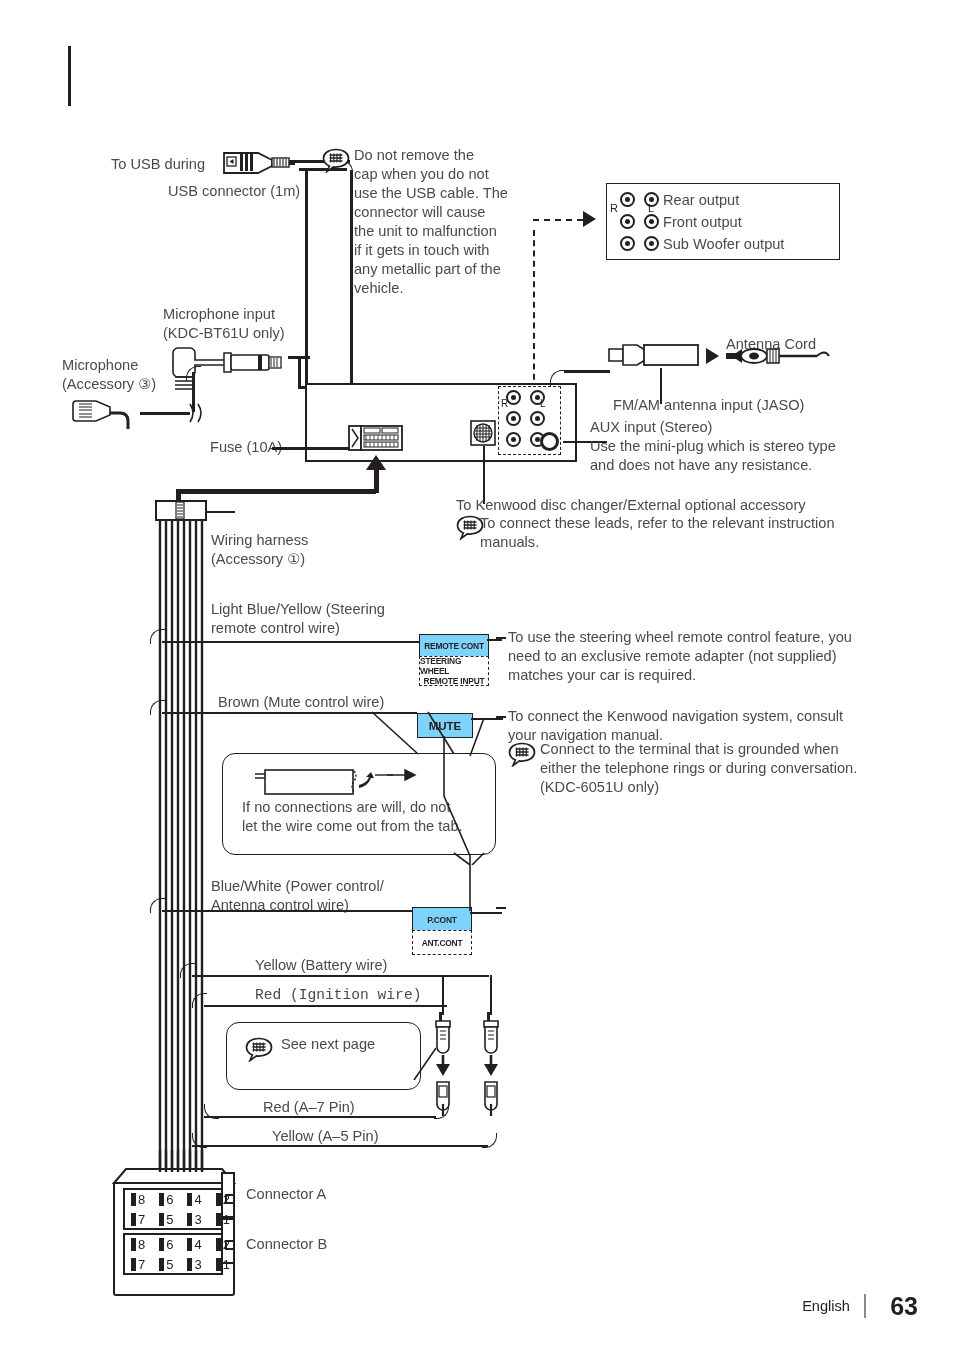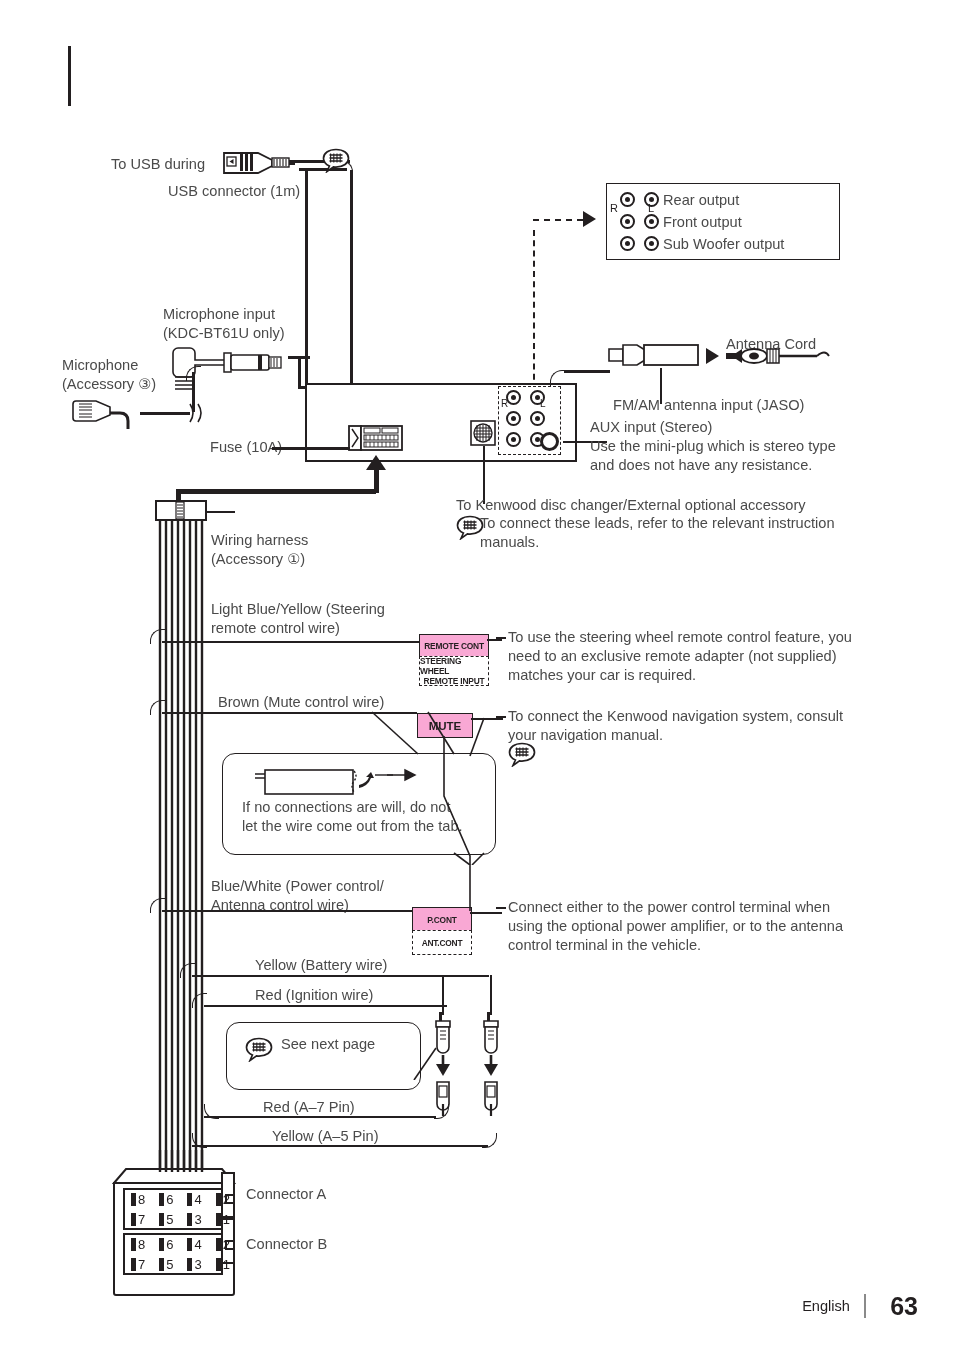--- a/index.html
+++ b/index.html
@@ -31,21 +31,21 @@
   
   .elbow{position:absolute;border:1.6px solid #231f20;background:none;}
   .elbow.tl{border-right:none;border-bottom:none;border-top-left-radius:12px;}
   .elbow.tr{border-left:none;border-bottom:none;border-top-right-radius:12px;}
   .elbow.bl{border-right:none;border-top:none;border-bottom-left-radius:12px;}
   .elbow.br{border-left:none;border-top:none;border-bottom-right-radius:12px;}
 
   
   .box{position:absolute;border:1.8px solid #231f20;background:#fff;}
   .boxdash{position:absolute;border:1.8px dashed #231f20;background:#fff;}
-  .termbox{position:absolute;border:1.8px solid #231f20;background:#f9a8d4;
+  .termbox{position:absolute;border:1.8px solid #231f20;background:#7dd3fc;
            display:flex;align-items:center;justify-content:center;}
   .termdash{position:absolute;border:1.8px dashed #231f20;background:#fff;
             display:flex;align-items:center;justify-content:center;
             flex-direction:column;line-height:10px;}
 
   
   .note{position:absolute;width:29px;height:23px;}
   .note svg{display:block;}
 
   
@@ -106,20 +106,28 @@
   <div class="v2 abs" style="left:305px;top:168px;height:220px;"></div>
 
   <div class="note" style="left:322px;top:148px;">
     <svg width="29" height="25" viewBox="0 0 29 25">
       <path d="M14 1.5 C6.5 1.5 1.5 5.4 1.5 10.3 C1.5 13.6 3.8 16.5 7.4 18 L5 23.5 L11.5 18.9
                C12.3 19 13.1 19.1 14 19.1 C21.5 19.1 26.5 15.2 26.5 10.3 C26.5 5.4 21.5 1.5 14 1.5 z" fill="#fff" stroke="#231f20" stroke-width="1.7"></path>
       <path d="M7.5 7 h13 M7.5 10 h13 M7.5 13 h13" stroke="#231f20" stroke-width="1.5"></path>
       <path d="M8.6 5.6 v9 M11.8 5.6 v9 M15 5.6 v9 M18.2 5.6 v9" stroke="#231f20" stroke-width="1.1"></path>
     </svg>
   </div>
+  <div class="abs lbl" style="left:354px;top:146px;width:160px;">Do not remove the
+cap when you do not
+use the USB cable. The
+connector will cause
+the unit to malfunction
+if it gets in touch with
+any metallic part of the
+vehicle.</div>
 
   <div class="box" style="left:606px;top:183px;width:232px;height:75px;"></div>
   <div class="abs" style="left:620px;top:190px;">
     <div class="rca" style="left:0px;top:2px;"></div>
     <div class="rca" style="left:24px;top:2px;"></div>
     <div class="rca" style="left:0px;top:24px;"></div>
     <div class="rca" style="left:24px;top:24px;"></div>
     <div class="rca" style="left:0px;top:46px;"></div>
     <div class="rca" style="left:24px;top:46px;"></div>
   </div>
@@ -345,21 +353,21 @@
   <div class="abs" style="left:440px;top:736px;">
     <svg width="60" height="175" viewBox="0 0 60 175">
       <path d="M30 175 L30 120 L4 60 L4 0" stroke="#231f20" stroke-width="1.6" fill="none"></path>
     </svg>
   </div>
 
   <div class="abs lbl" style="left:255px;top:956px;">Yellow (Battery wire)</div>
   <div class="elbow tl" style="left:180px;top:963px;width:14px;height:14px;"></div>
   <div class="h abs" style="left:192px;top:975px;width:297px;"></div>
 
-  <div class="abs lbl" style="left:255px;top:986px;">Red (Ignition wire)</div>
+  <div class="abs lbl" style="left:255px;top:986px;font-family:Liberation Mono, monospace;">Red (Ignition wire)</div>
   <div class="elbow tl" style="left:192px;top:993px;width:14px;height:14px;"></div>
   <div class="h abs" style="left:204px;top:1005px;width:243px;"></div>
 
   <div class="callout" style="left:226px;top:1022px;width:193px;height:66px;"></div>
   <div class="note" style="left:245px;top:1037px;">
     <svg width="29" height="25" viewBox="0 0 29 25">
       <path d="M14 1.5 C6.5 1.5 1.5 5.4 1.5 10.3 C1.5 13.6 3.8 16.5 7.4 18 L5 23.5 L11.5 18.9
                C12.3 19 13.1 19.1 14 19.1 C21.5 19.1 26.5 15.2 26.5 10.3 C26.5 5.4 21.5 1.5 14 1.5 z" fill="#fff" stroke="#231f20" stroke-width="1.7"></path>
       <path d="M7.5 7 h13 M7.5 10 h13 M7.5 13 h13" stroke="#231f20" stroke-width="1.5"></path>
       <path d="M8.6 5.6 v9 M11.8 5.6 v9 M15 5.6 v9 M18.2 5.6 v9" stroke="#231f20" stroke-width="1.1"></path>
@@ -513,23 +521,23 @@
   <div class="abs lbl" style="left:508px;top:707px;">To connect the Kenwood navigation system, consult
 your navigation manual.</div>
   <div class="note" style="left:508px;top:742px;">
     <svg width="29" height="25" viewBox="0 0 29 25">
       <path d="M14 1.5 C6.5 1.5 1.5 5.4 1.5 10.3 C1.5 13.6 3.8 16.5 7.4 18 L5 23.5 L11.5 18.9
                C12.3 19 13.1 19.1 14 19.1 C21.5 19.1 26.5 15.2 26.5 10.3 C26.5 5.4 21.5 1.5 14 1.5 z" fill="#fff" stroke="#231f20" stroke-width="1.7"></path>
       <path d="M7.5 7 h13 M7.5 10 h13 M7.5 13 h13" stroke="#231f20" stroke-width="1.5"></path>
       <path d="M8.6 5.6 v9 M11.8 5.6 v9 M15 5.6 v9 M18.2 5.6 v9" stroke="#231f20" stroke-width="1.1"></path>
     </svg>
   </div>
+  <div class="abs lbl" style="left:540px;top:740px;">Connect to the terminal that is grounded when
+either the telephone rings or during conversation.
+(KDC-6051U only)</div>
 
   <div class="abs" style="left:496px;top:907px;width:10px;height:2px;background:#231f20;"></div>
-  <div class="abs lbl" style="left:508px;top:898px;">Connect either to the power control terminal when
-using the optional power amplifier, or to the antenna
-control terminal in the vehicle.</div>
 
   <div class="abs" id="footer-lang">English</div>
   <div class="abs" id="footer-sep"></div>
   <div class="abs" id="footer-page">63</div>
 
 </div>
 
 </body></html>

